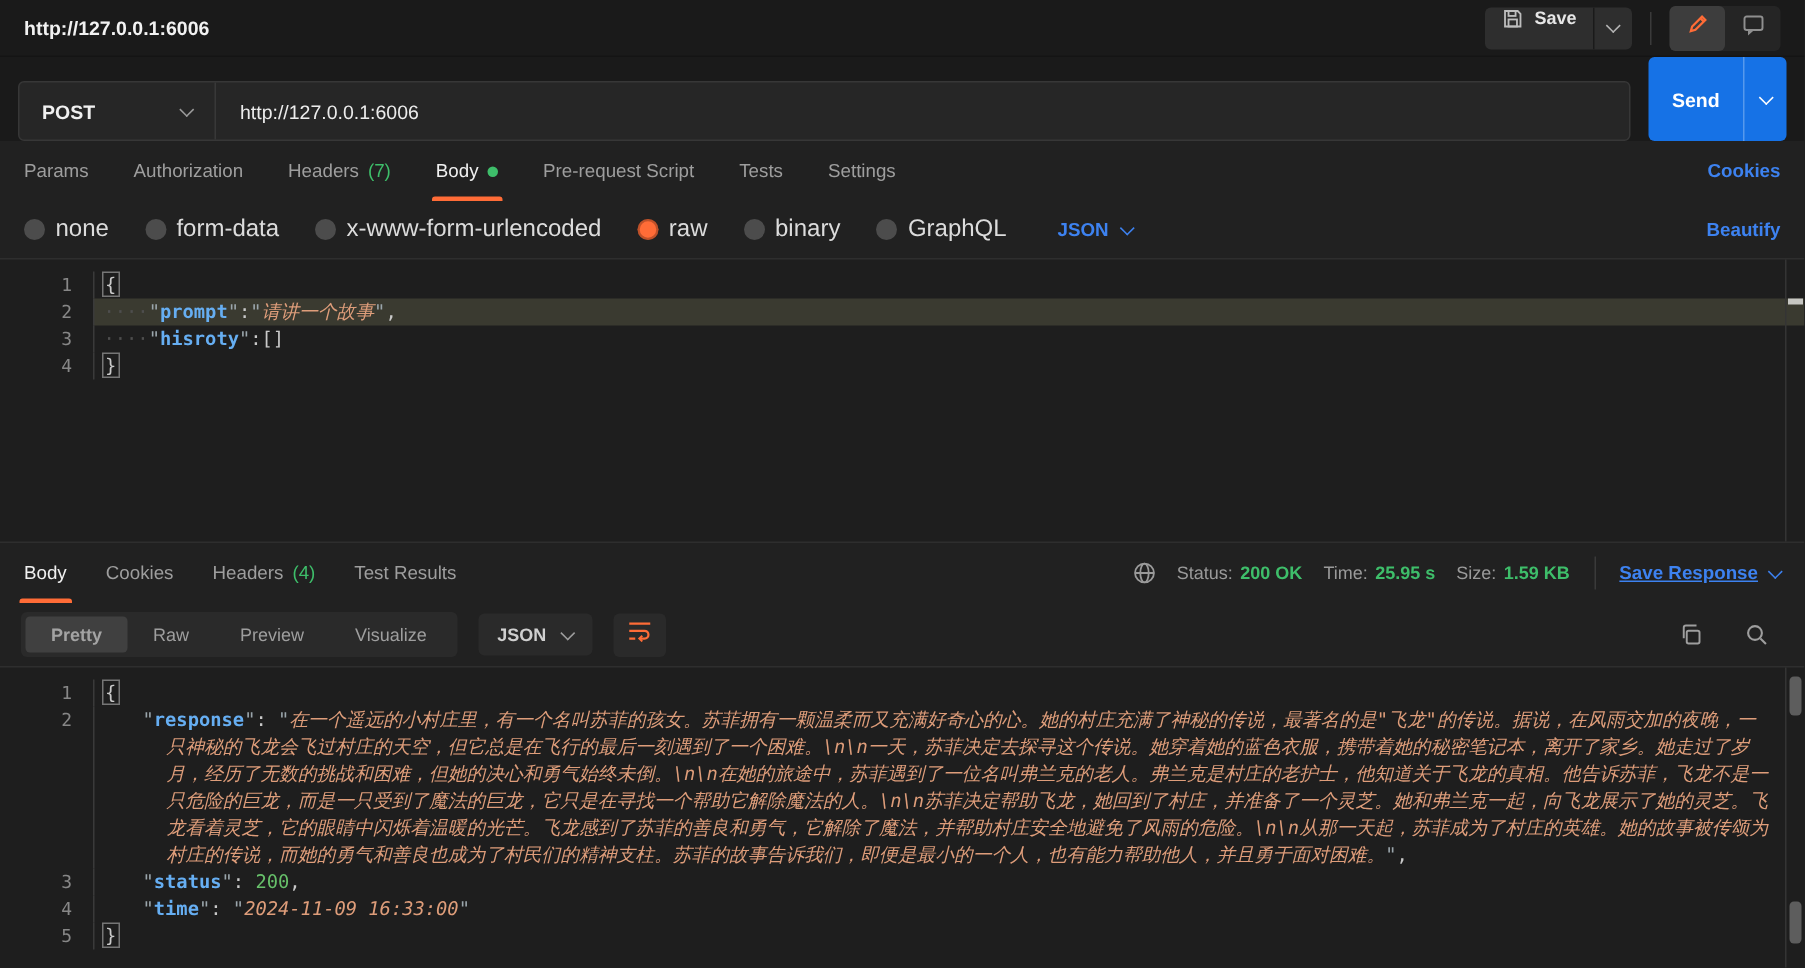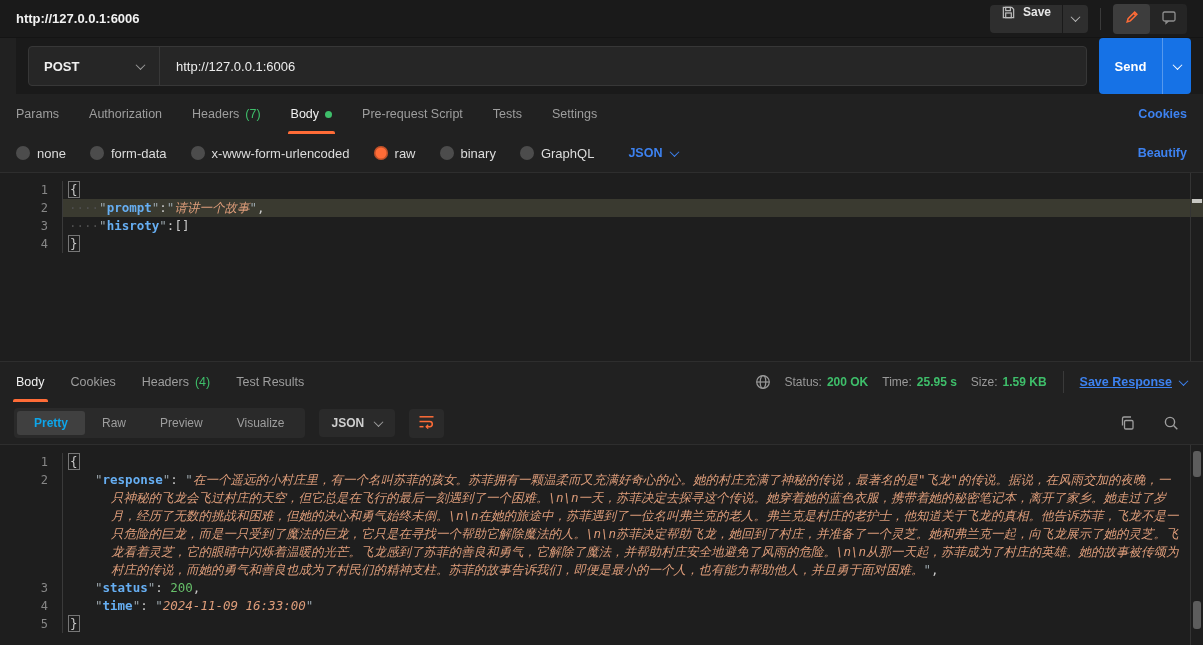--- a/index.html
+++ b/index.html
@@ -12,21 +12,21 @@
   .topbar-right { display:flex; align-items:center; }
   .save-group { display:flex; align-items:stretch; height:28px; background:#2e2e2e; border-radius:4px; overflow:hidden; }
   .save-main { display:flex; align-items:flex-start; gap:7px; padding:0 11px; color:#e6e6e6; font-size:12px; font-weight:bold; cursor:pointer; }
   .save-caret { display:flex; align-items:center; padding:0 9px; border-left:1px solid #1a1a1a; color:#b5b5b5; cursor:pointer; }
   .vdiv { width:1px; height:22px; background:#3a3a3a; margin:0 12px; }
   .icon-pair { display:flex; align-items:center; height:30px; background:#252525; border-radius:4px; }
   .icon-btn { width:37px; height:30px; display:flex; align-items:center; justify-content:center; cursor:pointer; border-radius:4px; }
   .icon-btn.active { background:#3d3d3d; }
 
   
-  .request-row { height:56px; background:#1a1a1a; display:flex; align-items:center; padding:0 12px; gap:12px;margin-left:16px; }
+  .request-row { height:56px; background:#1a1a1a; display:flex; align-items:flex-end; padding:0 12px; gap:12px; }
   .url-box { flex:1; display:flex; align-items:center; height:40px; background:#262626; border:1px solid #373737; border-radius:4px; }
   .method { width:130px; display:flex; align-items:center; justify-content:space-between; padding:0 15px; cursor:pointer; }
   .method-label { font-size:13px; font-weight:bold; color:#f0f0f0; }
   .method .caret { color:#9b9b9b; }
   .url-sep { width:1px; align-self:stretch; background:#383838; }
   .url-text { padding:0 16px; font-size:13px; color:#ececec; flex:1; }
   .send-btn { width:92px; height:56px; background:#1672e6; border-radius:4px; display:flex; overflow:hidden; flex:none; }
   .send-main { flex:1; display:flex; align-items:center; justify-content:center; color:#fff; font-size:13px; font-weight:bold; cursor:pointer; }
   .send-caret { width:29px; display:flex; align-items:center; justify-content:center; border-left:1px solid rgba(255,255,255,.28); color:#fff; cursor:pointer; }
 
@@ -37,21 +37,21 @@
   .tab.active { color:#f0f0f0; }
   .tab-underline { position:absolute; left:-3px; right:-3px; bottom:0; height:3px; background:#ff6c37; border-radius:2px 2px 0 0; }
   .count-green { color:#3ebe6a; }
   .green-dot { width:7px; height:7px; border-radius:50%; background:#3ebe6a; }
   .link-blue { color:#3d82f0; font-size:12.5px; font-weight:bold; cursor:pointer; }
   .tabs-right { display:flex; align-items:center; }
 
   
   .body-type-row { height:38px; display:flex; align-items:center; justify-content:space-between; padding:0 16px; }
   .radios { display:flex; align-items:center; gap:24px; }
-  .radio { display:flex; align-items:center; gap:7px; font-size:13px; color:#dcdcdc; cursor:pointer; }
+  .radio { display:flex; align-items:center; gap:7px; font-size:16px; color:#dcdcdc; cursor:pointer; }
   .radio-dot { width:14px; height:14px; border-radius:50%; background:#4c4c4c; }
   .radio.selected .radio-dot { background:#ff6c37; box-shadow:inset 0 0 0 1.5px rgba(0,0,0,.25); }
   .json-select { display:flex; align-items:center; gap:9px; margin-left:10px; color:#3d82f0; font-size:12.5px; font-weight:bold; cursor:pointer; }
 
   
   .editor { position:relative; background:#1e1e1e; border-top:1px solid #2e2e2e; font-family:"DejaVu Sans Mono", monospace; font-size:12.5px; line-height:18px; padding-top:8px; }
   .editor.req { height:190px; border-bottom:1px solid #2e2e2e; }
   .editor.resp { height:203px; }
   .ed-row { display:flex; }
   .gutter { flex:none; width:62px; padding-right:14px; text-align:right; color:#878787; font-size:12px; user-select:none; }
@@ -76,21 +76,21 @@
   .meta-pair { display:flex; align-items:flex-start; gap:5px; }
   .meta-label { color:#9a9a9a; }
   .meta-value { color:#3ebe6a; font-weight:bold; }
   .save-response { display:flex; align-items:center; gap:8px; color:#3d82f0; font-size:12.5px; font-weight:bold; cursor:pointer;text-decoration:underline; }
 
   
   .resp-toolbar { height:42px; display:flex; align-items:center; justify-content:space-between; padding:0 14px; }
   .toolbar-left { display:flex; align-items:center; }
   .segmented { display:flex; background:#2a2a2a; border-radius:4px; padding:3px; }
   .seg { padding:5px 17px; border-radius:3px; font-size:12px; color:#9e9e9e; cursor:pointer; }
-  .seg.active { background:#404040; color:#0ea5e9; font-weight:bold; }
+  .seg.active { background:#404040; color:#a3a3a3; font-weight:bold; }
   .json-dd { display:flex; align-items:center; gap:11px; background:#2a2a2a; border-radius:4px; padding:7px 13px; margin-left:14px; color:#cfcfcf; font-size:12px; font-weight:bold; cursor:pointer; }
   .wrap-btn { width:35px; height:29px; background:#2a2a2a; border-radius:4px; display:flex; align-items:center; justify-content:center; margin-left:14px; cursor:pointer; }
   .toolbar-right { display:flex; align-items:center; gap:28px; padding-right:10px; }
   .tool-icon { color:#9e9e9e; cursor:pointer; display:flex; }
   .caret { display:inline-block; width:7px; height:7px; border-right:1.6px solid currentColor; border-bottom:1.6px solid currentColor; transform:rotate(45deg) translate(-1px,-1px); }
 </style>
 </head>
 <body>
 
 <div class="topbar">

